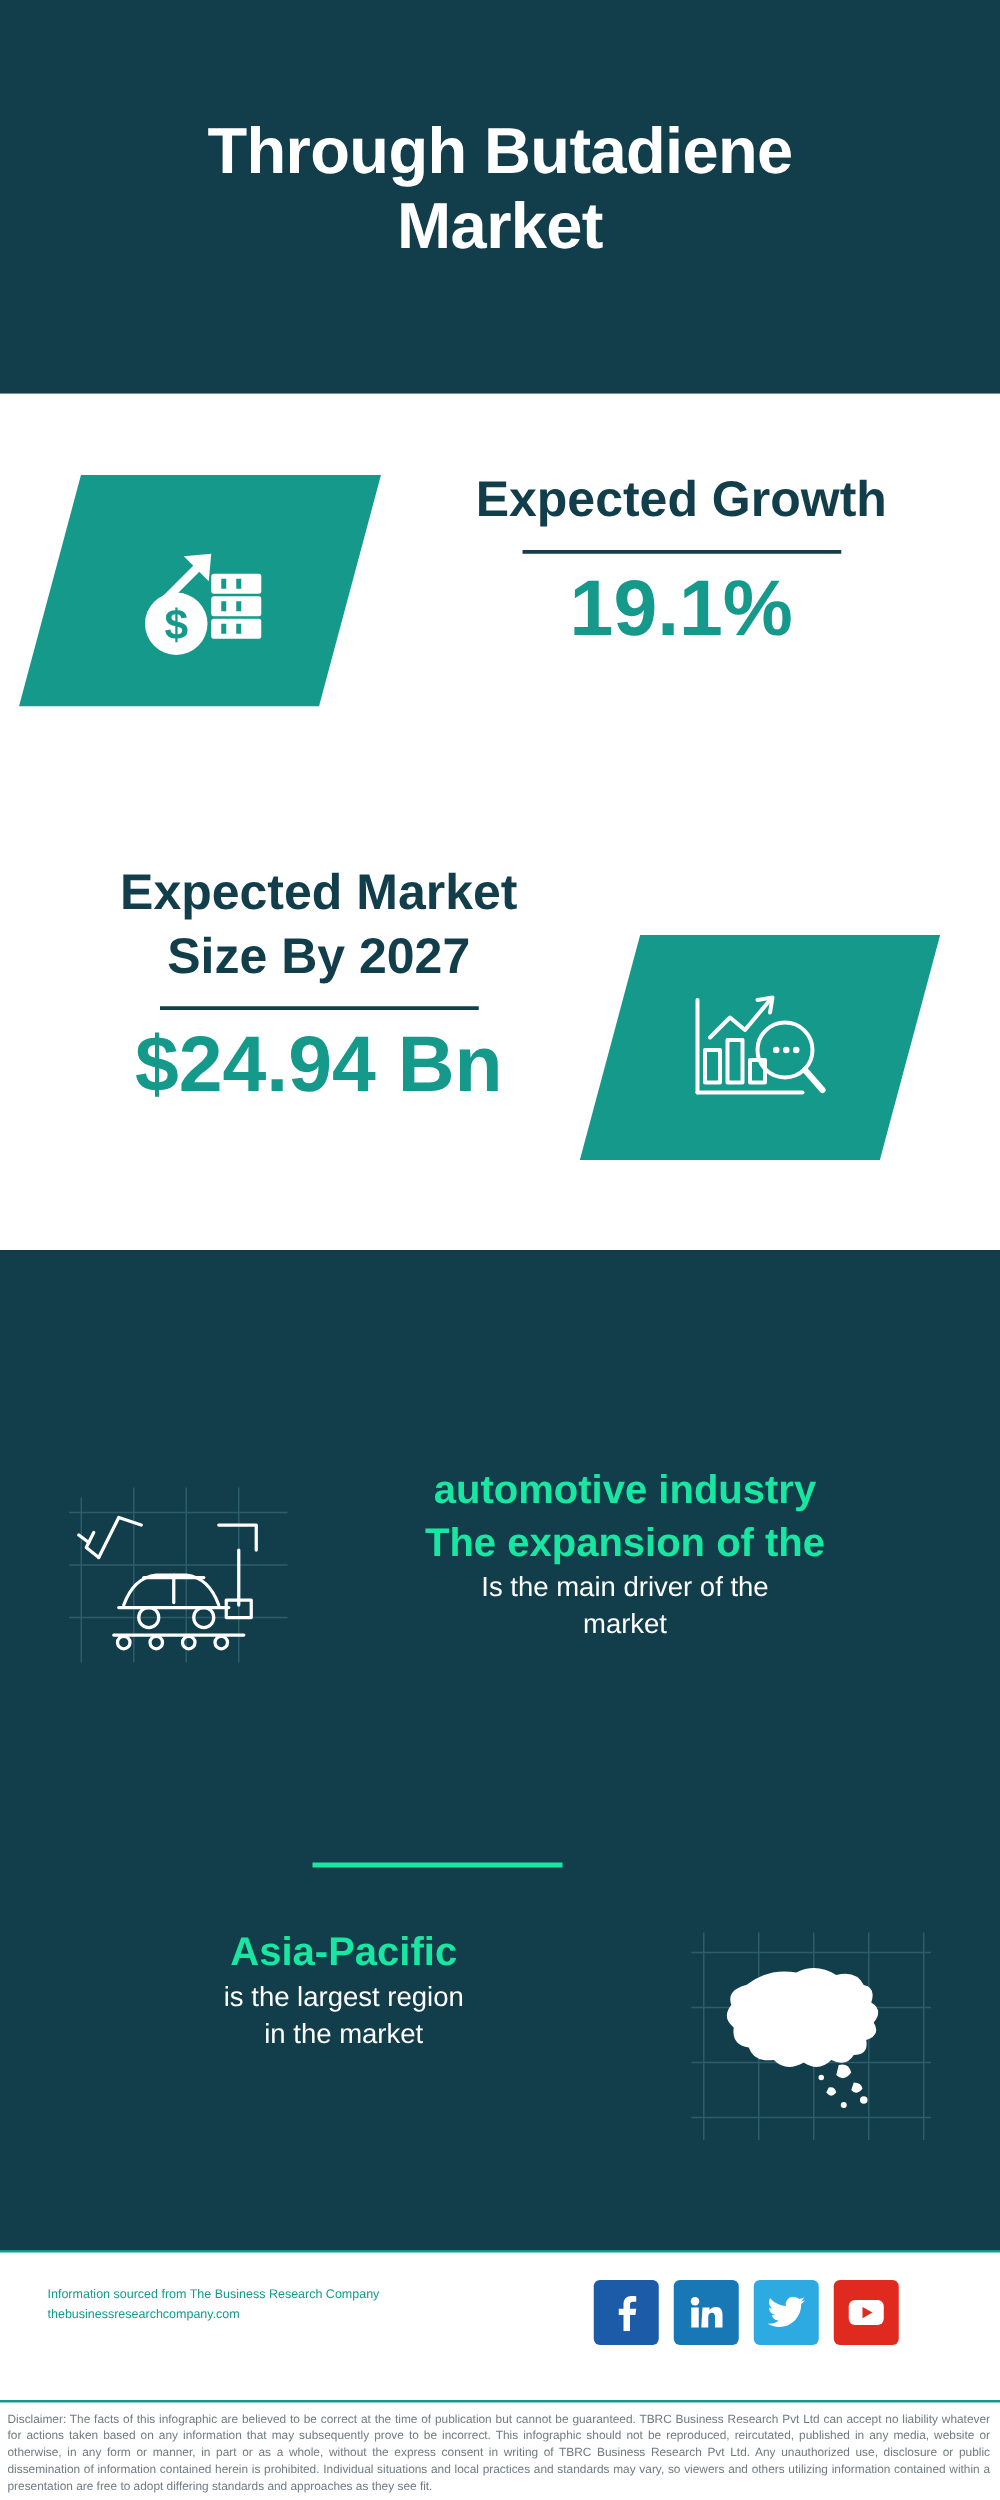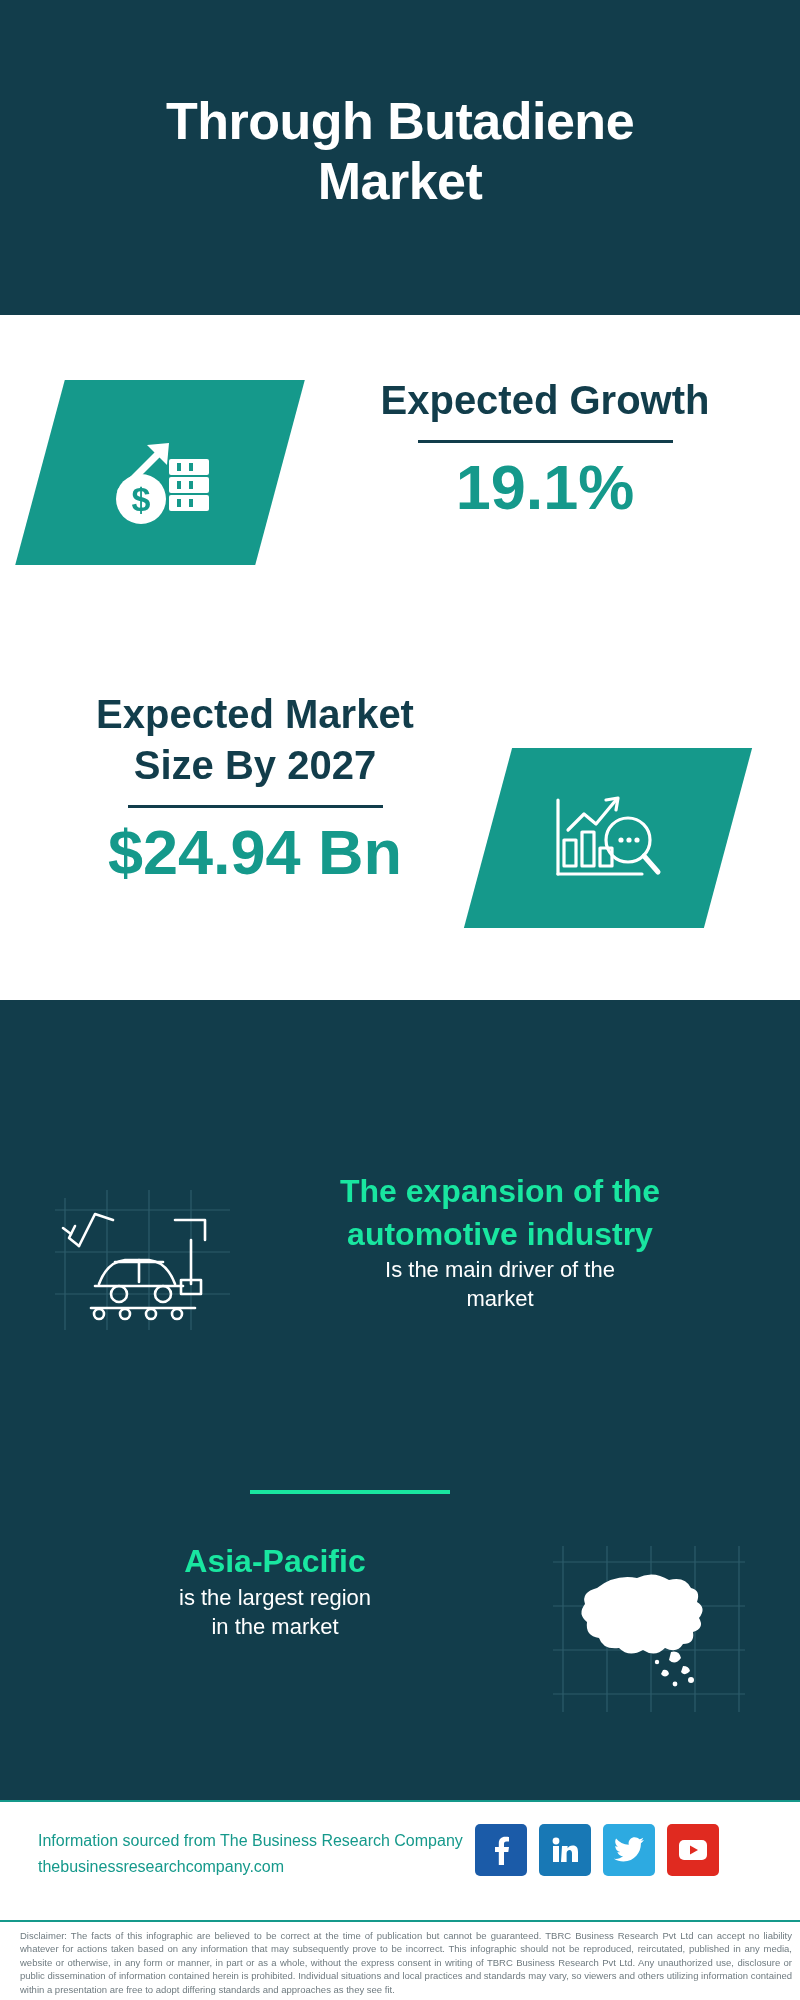--- a/index.html
+++ b/index.html
@@ -102,37 +102,37 @@
   .icon-box-right{
     position:absolute;left:545px;top:10px;width:200px;height:180px;
   }
 
   
   .footer{
     position:absolute;left:0;top:1800px;width:800px;height:120px;background:#ffffff;
     border-top:2px solid #15998B;
   }
   .footer-left{
-    position:absolute;left:38px;top:26px;width:440px;color:#15998B;font-size:16px;line-height:1.6;
+    position:absolute;left:38px;top:26px;width:440px;color:#15998B;font-size:10px;line-height:1.6;
   }
   .socials{
     position:absolute;left:475px;top:22px;display:flex;gap:12px;
   }
   .sq{width:52px;height:52px;border-radius:5px;display:flex;align-items:center;justify-content:center;}
   .sq.fb{background:#1B5BA8;}
   .sq.li{background:#1878B5;}
   .sq.tw{background:#2DAAE1;}
   .sq.yt{background:#E02A20;}
   .sq svg{display:block;}
 
   .disclaimer{
     position:absolute;left:0;top:1920px;width:800px;height:80px;
     background:#ffffff;border-top:2px solid #15998B;
     color:#6f7b80;font-size:9.5px;line-height:1.42;
-    padding:7px 8px 0 20px;box-sizing:border-box;text-align:justify;
+    padding:7px 8px 0 6px;box-sizing:border-box;text-align:justify;
   }
 </style>
 </head>
 <body>
 
 <div class="page">
 
   <div class="header">
     <div class="header-title">
       <div>Through Butadiene</div>
@@ -291,22 +291,22 @@
           <line x1="36" y1="128" x2="140" y2="128"></line>
           <circle cx="44" cy="134" r="5"></circle>
           <circle cx="70" cy="134" r="5"></circle>
           <circle cx="96" cy="134" r="5"></circle>
           <circle cx="122" cy="134" r="5"></circle>
         </g>
       </svg>
     </div>
     <div class="insight1-text">
       <div class="hl">
+        <div>automotive industry</div>
         <div>The expansion of the</div>
-        <div>automotive industry</div>
       </div>
       <div class="sub">
         <div>Is the main driver of the</div>
         <div>market</div>
       </div>
     </div>
   </div>
 
   <div class="divider"></div>
 

